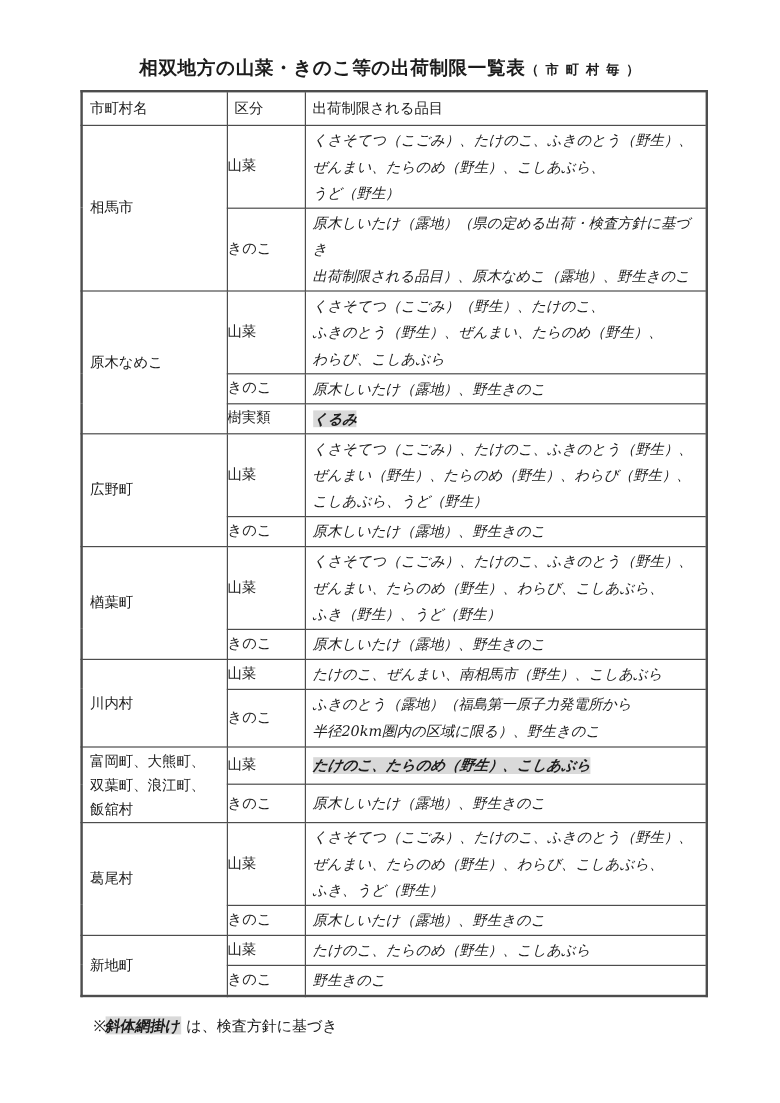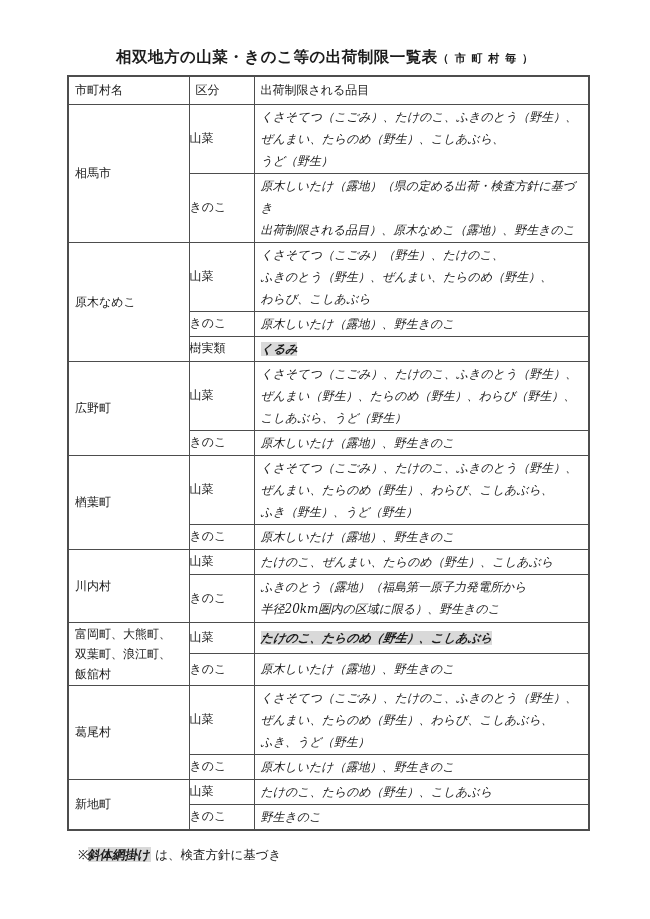--- a/index.html
+++ b/index.html
@@ -130,21 +130,21 @@
 ふき（野生）、うど（野生）</td>
     </tr>
     <tr class="rh24">
       <td class="cat">きのこ</td>
       <td class="items">原木しいたけ（露地）、野生きのこ</td>
     </tr>
 
     <tr class="rh24">
       <td class="muni" rowspan="2">川内村</td>
       <td class="cat">山菜</td>
-      <td class="items">たけのこ、ぜんまい、たらのめ（野生）、こしあぶら</td>
+      <td class="items">たけのこ、ぜんまい、南相馬市（野生）、こしあぶら</td>
     </tr>
     <tr class="rh48">
       <td class="cat">きのこ</td>
       <td class="items">ふきのとう（露地）（福島第一原子力発電所から
 半径20km圏内の区域に限る）、野生きのこ</td>
     </tr>
 
     <tr class="rh26">
       <td class="muni" rowspan="2">富岡町、大熊町、
 双葉町、浪江町、

